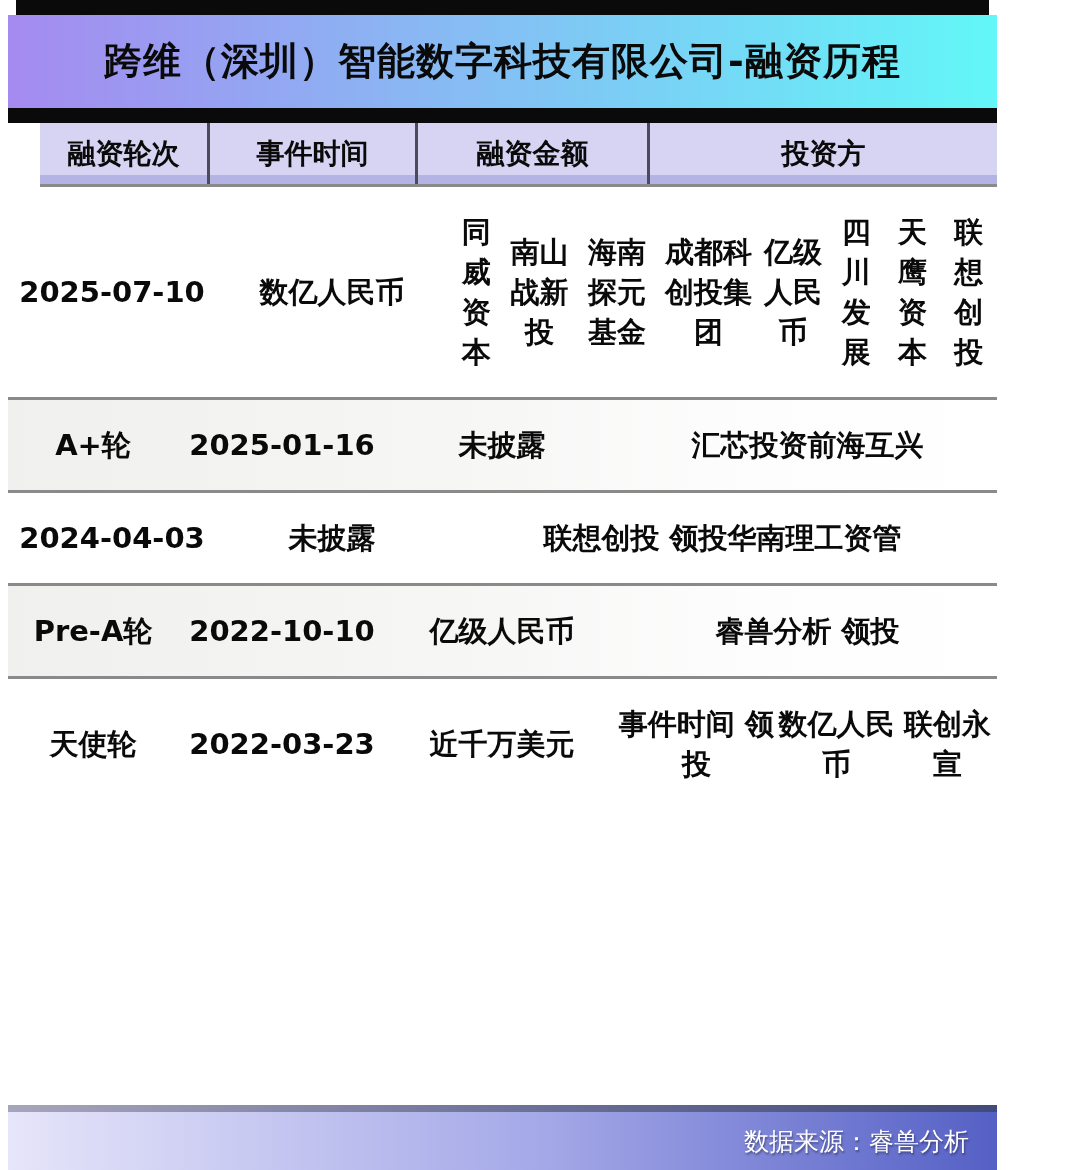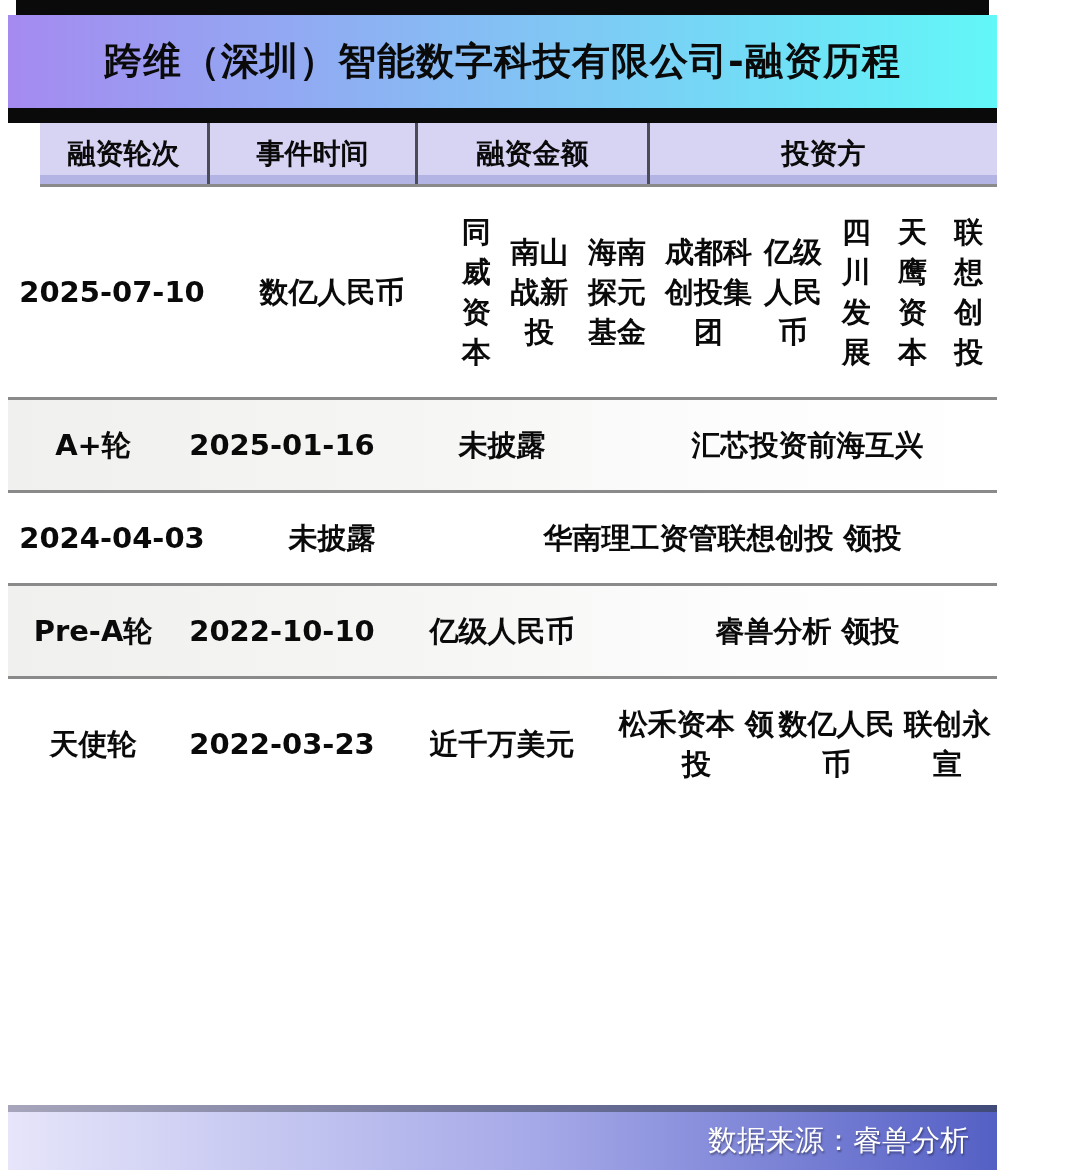--- a/index.html
+++ b/index.html
@@ -64,21 +64,21 @@
   .footer-strip{
     height:7px;
     background:linear-gradient(90deg,#a6a5bb 0%,#6e7399 50%,#404b79 100%);
   }
   .footer-body{
     height:58px;
     background:linear-gradient(90deg,var(--footer-grad-left) 0%,#a3a7e7 55%,var(--footer-grad-right) 100%);
     display:flex;align-items:center;justify-content:flex-end;
   }
   .footer-body .source{
-    color:#ffffff;font-size:29px;font-weight:500;
+    color:#ffffff;font-size:25px;font-weight:500;
     padding-right:28px;
     text-shadow:1px 2px 2px rgba(20,20,40,0.45);
   }
 </style>
 </head>
 <body>
 
 <div class="page">
 
   <div class="top-bar"></div>
@@ -117,38 +117,38 @@
         <div class="cell col-amount">未披露</div>
         <div class="cell col-investors">
           <div class="investor-line">汇芯投资</div>
           <div class="investor-line">前海互兴</div>
         </div>
       </div>
       <div class="row">
         <div class="cell col-date">2024-04-03</div>
         <div class="cell col-amount">未披露</div>
         <div class="cell col-investors">
+          <div class="investor-line">联想创投 领投</div>
           <div class="investor-line">华南理工资管</div>
-          <div class="investor-line">联想创投 领投</div>
         </div>
       </div>
       <div class="row zebra">
         <div class="cell col-round">Pre-A轮</div>
         <div class="cell col-date">2022-10-10</div>
         <div class="cell col-amount">亿级人民币</div>
         <div class="cell col-investors">
           <div class="investor-line">睿兽分析 领投</div>
         </div>
       </div>
       <div class="row">
         <div class="cell col-round">天使轮</div>
         <div class="cell col-date">2022-03-23</div>
         <div class="cell col-amount">近千万美元</div>
         <div class="cell col-investors">
-          <div class="investor-line">松禾资本 领投</div>
+          <div class="investor-line">事件时间 领投</div>
           <div class="investor-line">数亿人民币</div>
           <div class="investor-line">联创永宣</div>
         </div>
       </div>
     </div>
 
   <div class="footer-gap"></div>
 
   <div class="footer">
     <div class="footer-strip"></div>

